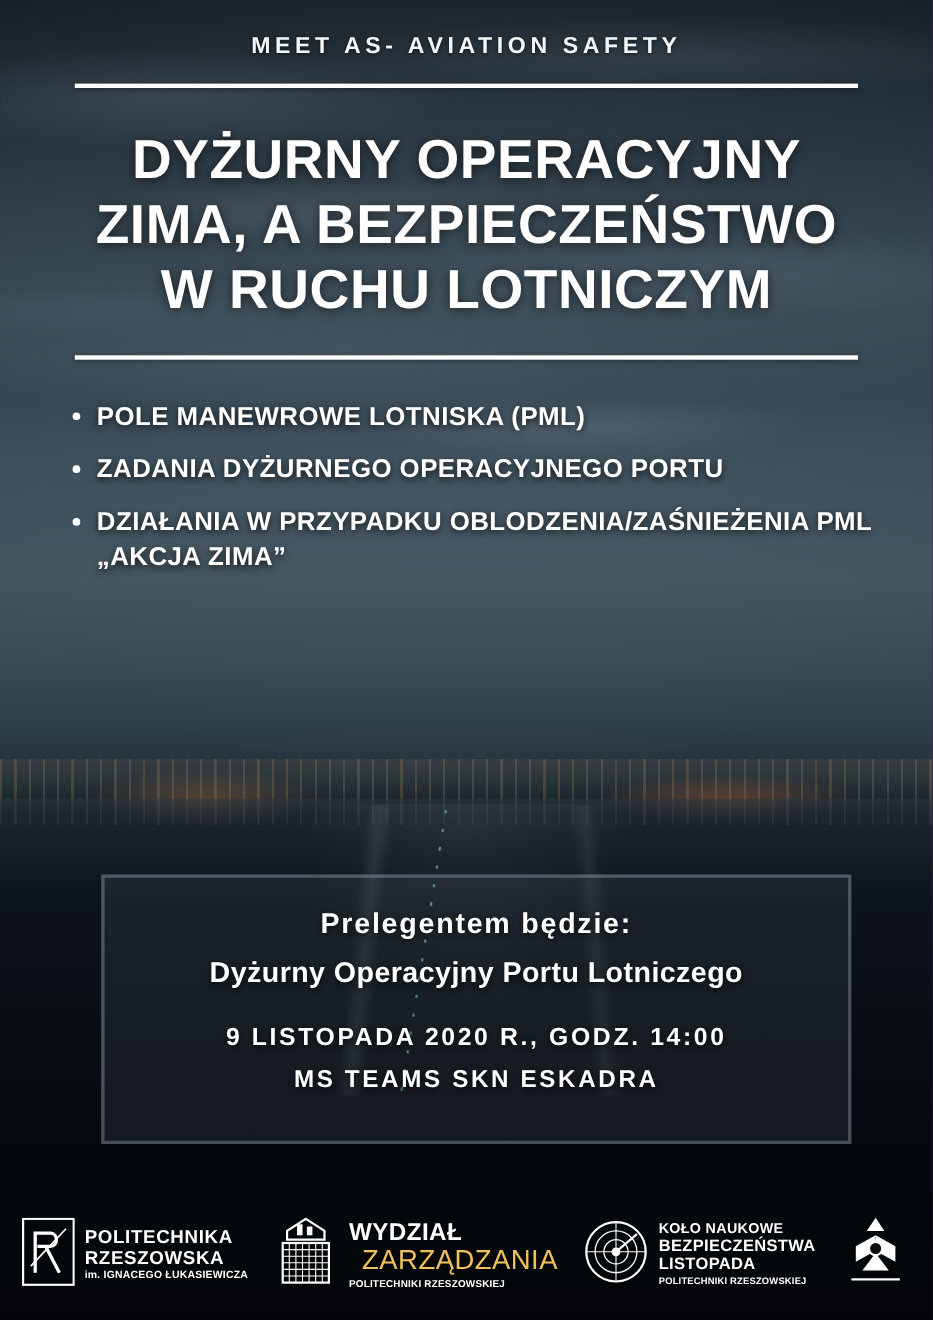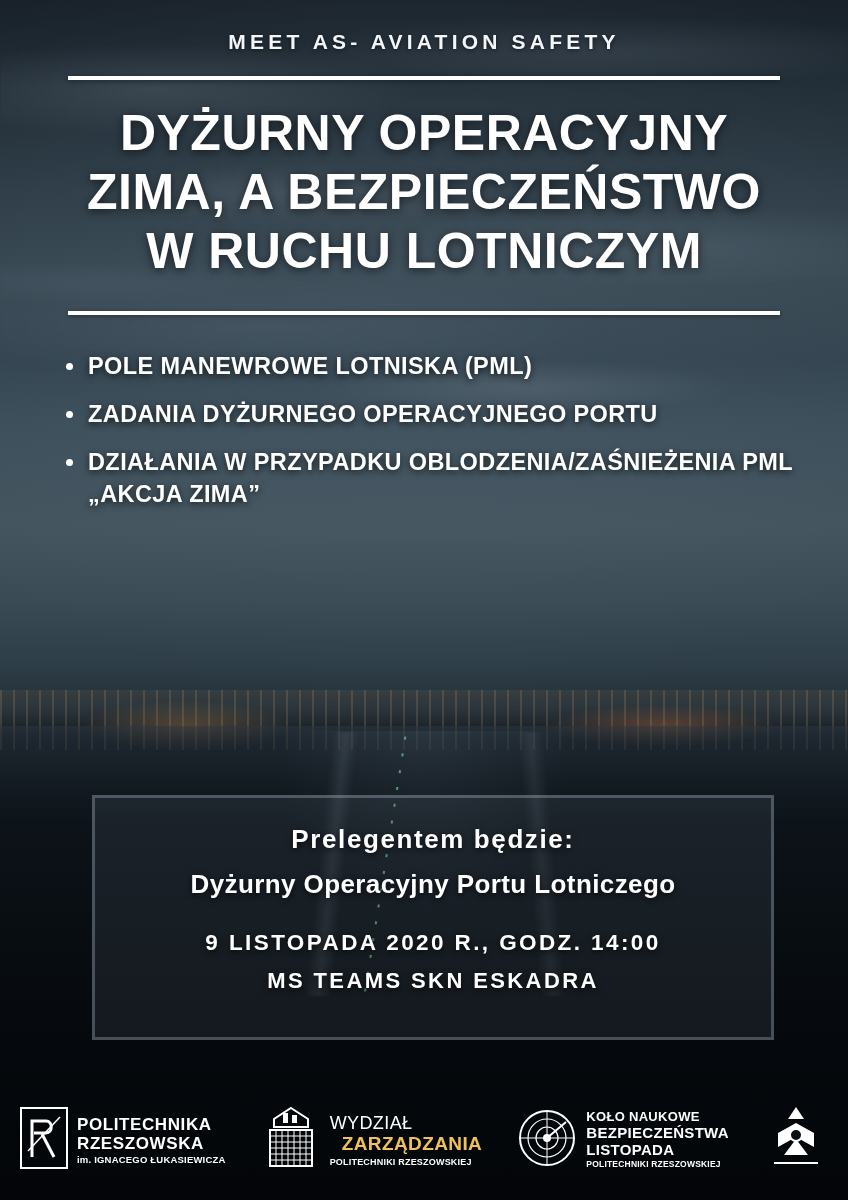--- a/index.html
+++ b/index.html
@@ -143,21 +143,21 @@
     height: 4px;
     background: #ffffff;
     margin: 22px auto 0;
     width: 712px;
     box-shadow: 0 1px 5px rgba(0,0,0,0.4);
   }
   .rule.bottom { margin-top: 30px; }
 
   .title {
     text-align: center;
-    margin-top: 24px;
+    margin-top: 36px;
     font-size: 50px;
     line-height: 1.18;
     font-weight: 800;
     letter-spacing: 0.5px;
     text-shadow: 0 2px 10px rgba(0,0,0,0.6);
   }
   .title .line { display: block; white-space: nowrap; }
 
   .bullets {
     margin: 36px 0 0 60px;
@@ -242,22 +242,22 @@
   .logo-text { line-height: 1.12; }
   .logo-text .l1 {
     font-size: 17px; font-weight: 800; letter-spacing: 0.6px;
   }
   .logo-text .l2 {
     font-size: 17px; font-weight: 800; letter-spacing: 0.6px;
   }
   .logo-text .l3 {
     font-size: 9.5px; font-weight: 700; letter-spacing: 0.2px; margin-top: 2px;
   }
-  .logo-text .s1 { font-size: 18px; font-weight: 400; letter-spacing: 0.4px; }
-  .logo-text .s2 { font-size: 19px; font-weight: 700; color: #f0c15a; letter-spacing: 0.4px; margin-left: 12px; }
+  .logo-text .s1 { font-size: 22px; font-weight: 700; letter-spacing: 0.4px; }
+  .logo-text .s2 { font-size: 25px; font-weight: 400; color: #f0c15a; letter-spacing: 0.4px; margin-left: 12px; }
   .logo-text .s3 { font-size: 9px; font-weight: 700; letter-spacing: 0.2px; margin-top: 2px; }
   .logo-text .k { font-size: 13px; font-weight: 800; letter-spacing: 0.3px; }
   .logo-text .k2 { font-size: 15px; font-weight: 800; letter-spacing: 0.3px; }
   .logo-text .k4 { font-size: 8.5px; font-weight: 700; letter-spacing: 0.2px; margin-top: 2px; }
 </style>
 </head>
 <body>
 
 <div class="poster">
 

